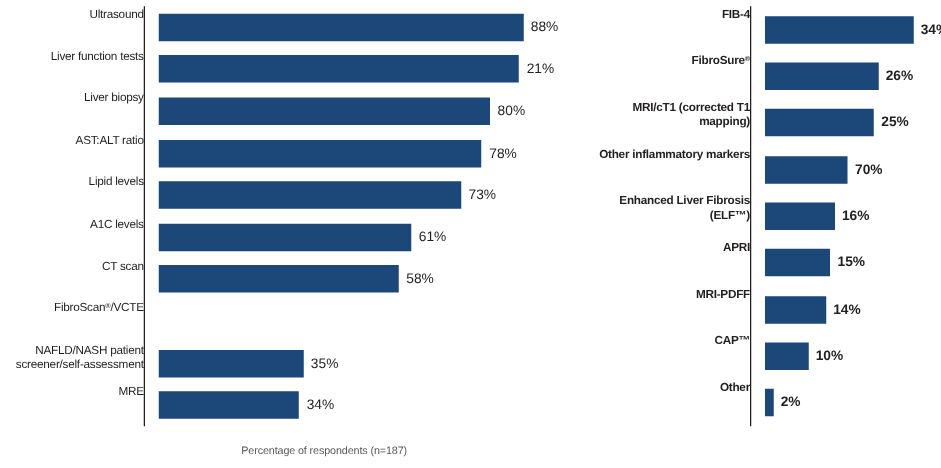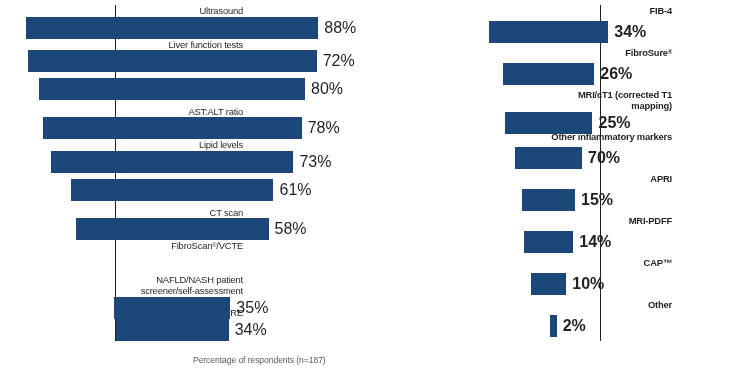--- a/index.html
+++ b/index.html
@@ -52,22 +52,20 @@
     top: 0;
     left: 0;
     right: 0;
     bottom: 0;
     display: flex;
     flex-direction: column;
   }
   .row {
     flex: 1 1 0;
     display: flex;
-    flex-direction: column;
-    align-items: center;
     min-height: 0;
   }
   .cat-label {
     flex: 0 0 auto;
     text-align: right;
     padding-right: 9px;
     font-size: 9.4px;
     line-height: 11.4px;
     color: #231f20;
     letter-spacing: -0.02em;
@@ -84,21 +82,21 @@
     flex-direction: row;
     align-items: center;
   }
   .bar {
     height: 22px;
     background: #1b4779;
     margin-left: 2.5px;
     flex: 0 0 auto;
   }
   .value-label {
-    font-size: 16px;
+    font-size: 11px;
     line-height: 12px;
     color: #231f20;
     padding-left: 6px;
     white-space: nowrap;
     flex: 0 0 auto;
   }
 
   
   .axis-caption {
     position: absolute;
@@ -129,44 +127,46 @@
             <div class="cat-label">Ultrasound</div>
             <div class="bar-zone">
               <div class="bar" style="width: 292.16px; background: rgb(27, 71, 121);"></div>
               <div class="value-label">88%</div>
             </div>
           </div>
           <div class="row">
             <div class="cat-label">Liver function tests</div>
             <div class="bar-zone">
               <div class="bar" style="width: 288.84px; background: rgb(27, 71, 121);"></div>
-              <div class="value-label">72%</div>
-            </div>
-          </div>
-          <div class="row">
+              <div class="value-label">21%</div>
+            </div>
+          </div>
+          <div class="row">
+            <div class="cat-label">Liver biopsy</div>
             <div class="bar-zone">
               <div class="bar" style="width: 265.6px; background: rgb(27, 71, 121);"></div>
               <div class="value-label">80%</div>
             </div>
           </div>
           <div class="row">
             <div class="cat-label">AST:ALT ratio</div>
             <div class="bar-zone">
               <div class="bar" style="width: 258.96px; background: rgb(27, 71, 121);"></div>
               <div class="value-label">78%</div>
             </div>
           </div>
           <div class="row">
             <div class="cat-label">Lipid levels</div>
             <div class="bar-zone">
               <div class="bar" style="width: 242.36px; background: rgb(27, 71, 121);"></div>
               <div class="value-label">73%</div>
             </div>
           </div>
           <div class="row">
+            <div class="cat-label">A1C levels</div>
             <div class="bar-zone">
               <div class="bar" style="width: 202.52px; background: rgb(27, 71, 121);"></div>
               <div class="value-label">61%</div>
             </div>
           </div>
           <div class="row">
             <div class="cat-label">CT scan</div>
             <div class="bar-zone">
               <div class="bar" style="width: 192.56px; background: rgb(27, 71, 121);"></div>
               <div class="value-label">58%</div>
@@ -220,20 +220,27 @@
             </div>
           </div>
           <div class="row">
             <div class="cat-label">Other inflammatory markers</div>
             <div class="bar-zone">
               <div class="bar" style="width: 66.5px; background: rgb(27, 71, 121);"></div>
               <div class="value-label">70%</div>
             </div>
           </div>
           <div class="row">
+            <div class="cat-label">Enhanced Liver Fibrosis<br>(ELF™)</div>
+            <div class="bar-zone">
+              <div class="bar" style="width: 56px; background: rgb(27, 71, 121);"></div>
+              <div class="value-label">16%</div>
+            </div>
+          </div>
+          <div class="row">
             <div class="cat-label">APRI</div>
             <div class="bar-zone">
               <div class="bar" style="width: 52.5px; background: rgb(27, 71, 121);"></div>
               <div class="value-label">15%</div>
             </div>
           </div>
           <div class="row">
             <div class="cat-label">MRI-PDFF</div>
             <div class="bar-zone">
               <div class="bar" style="width: 49px; background: rgb(27, 71, 121);"></div>

